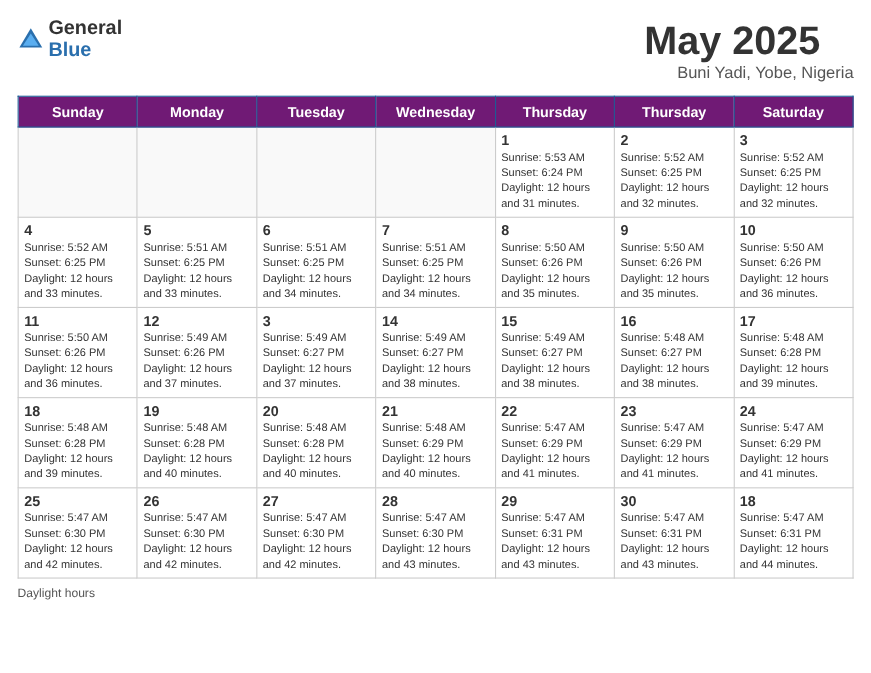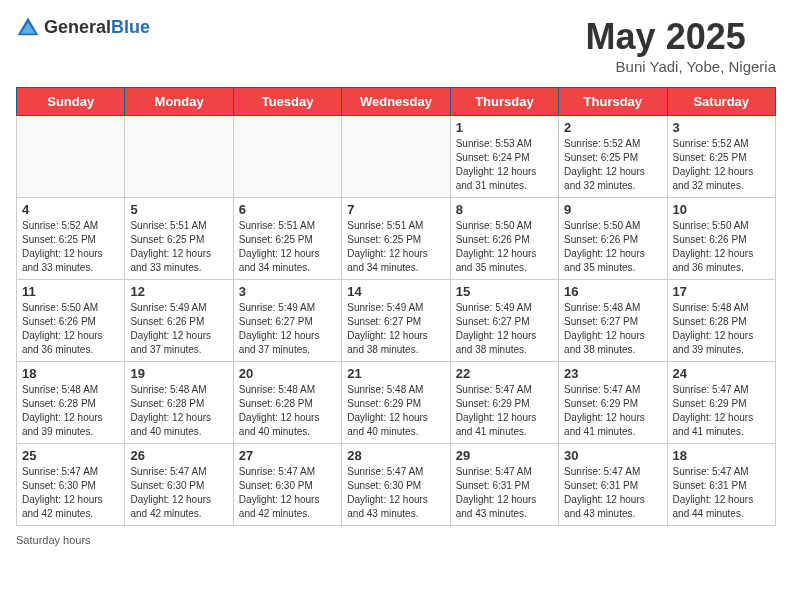--- a/index.html
+++ b/index.html
@@ -16,21 +16,21 @@
       align-items: flex-start;
       margin-bottom: 12px;
     }
     .logo {
       display: flex;
       align-items: center;
       gap: 4px;
     }
     .logo-text {
       display: flex;
-      flex-direction: row;
+      flex-direction: column;
       line-height: 1.1;
     }
     .logo-general {
       font-size: 18px;
       font-weight: bold;
       color: #333;
     }
     .logo-blue {
       font-size: 18px;
       font-weight: bold;
@@ -52,21 +52,21 @@
       font-size: 15px;
       color: #555;
       margin-left: 30px;
     }
     .calendar {
       width: 100%;
       border-collapse: collapse;
       border: 1px solid #ccc;
     }
     .calendar th {
-      background-color: #ef4444;
+      background-color: #701a75;
       color: #fff;
       text-align: center;
       padding: 6px 4px;
       font-size: 13px;
       border: 1px solid #1e5a94;
     }
     .calendar td {
       width: 14.28%;
       vertical-align: top;
       padding: 4px 5px;
@@ -327,13 +327,13 @@
         <td>
           <span class="day-number">18</span>
           <div class="day-info" style="white-space: pre-line;">Sunrise: 5:47 AM
 Sunset: 6:31 PM
 Daylight: 12 hours and 44 minutes.</div>
         </td>
       </tr>
     </tbody>
 </table>
 
-<div class="footer-note">Saturday hours</div>
+<div class="footer-note">Daylight hours</div>
 
 </body></html>

